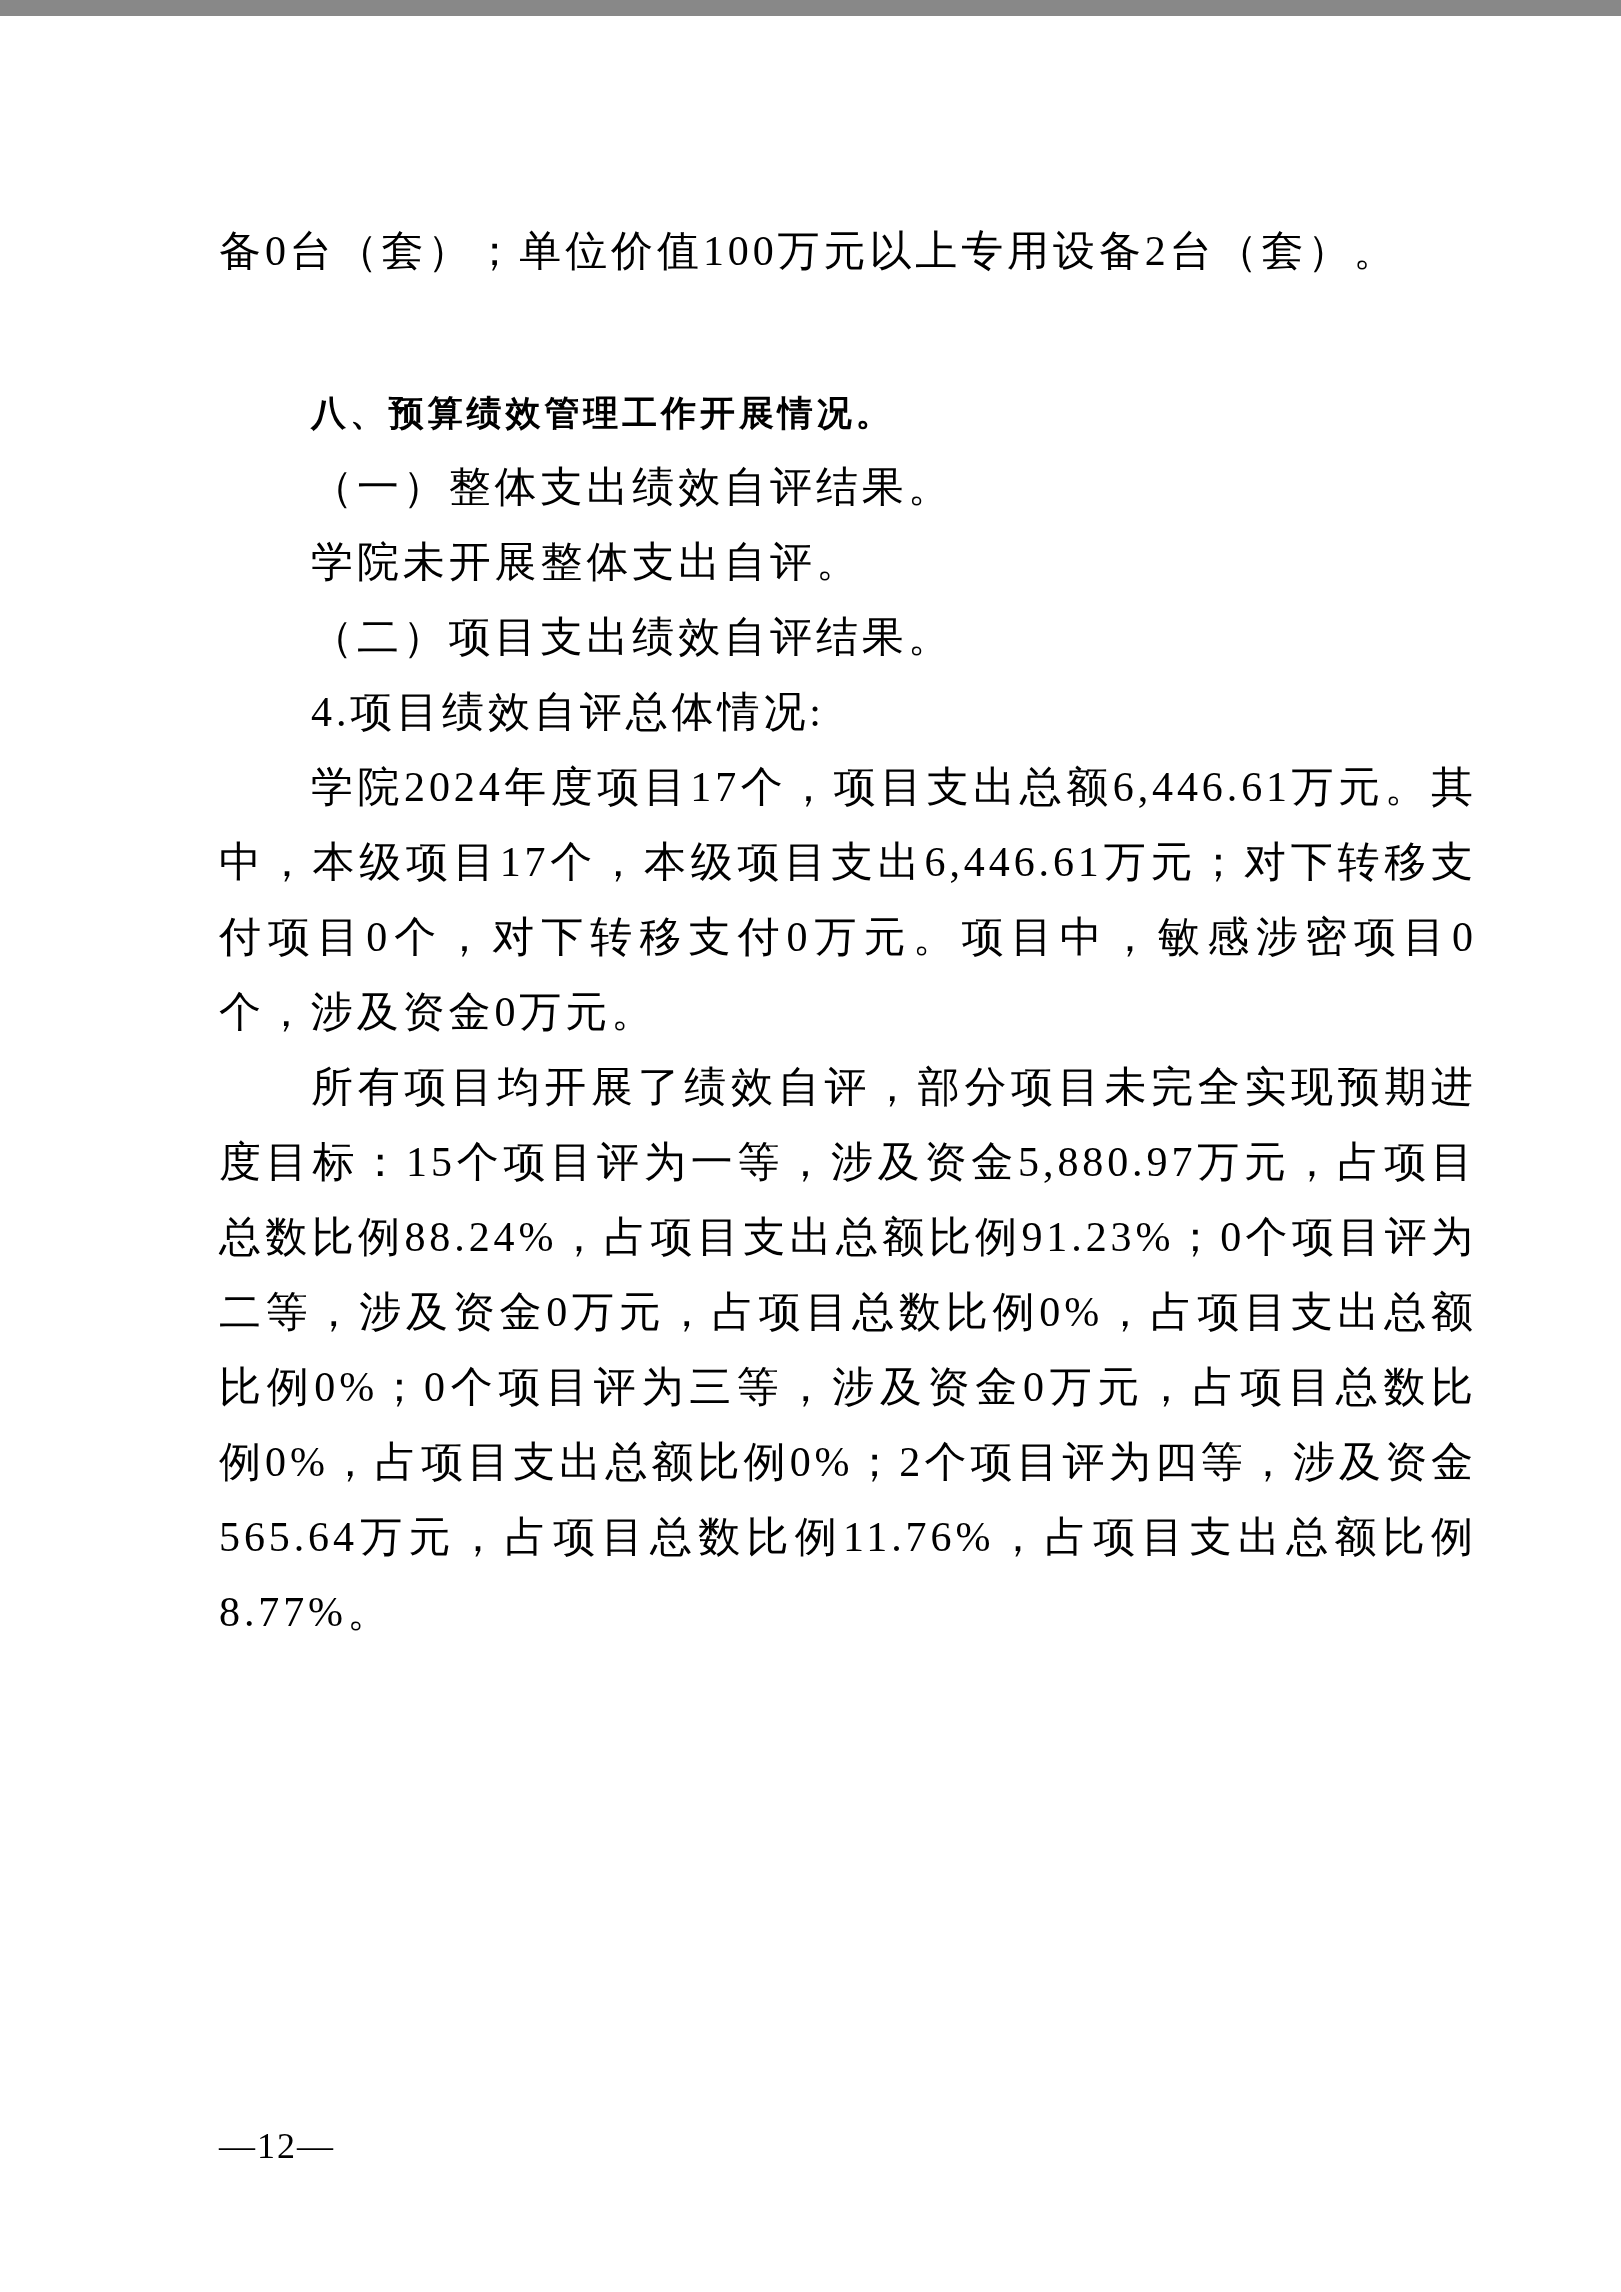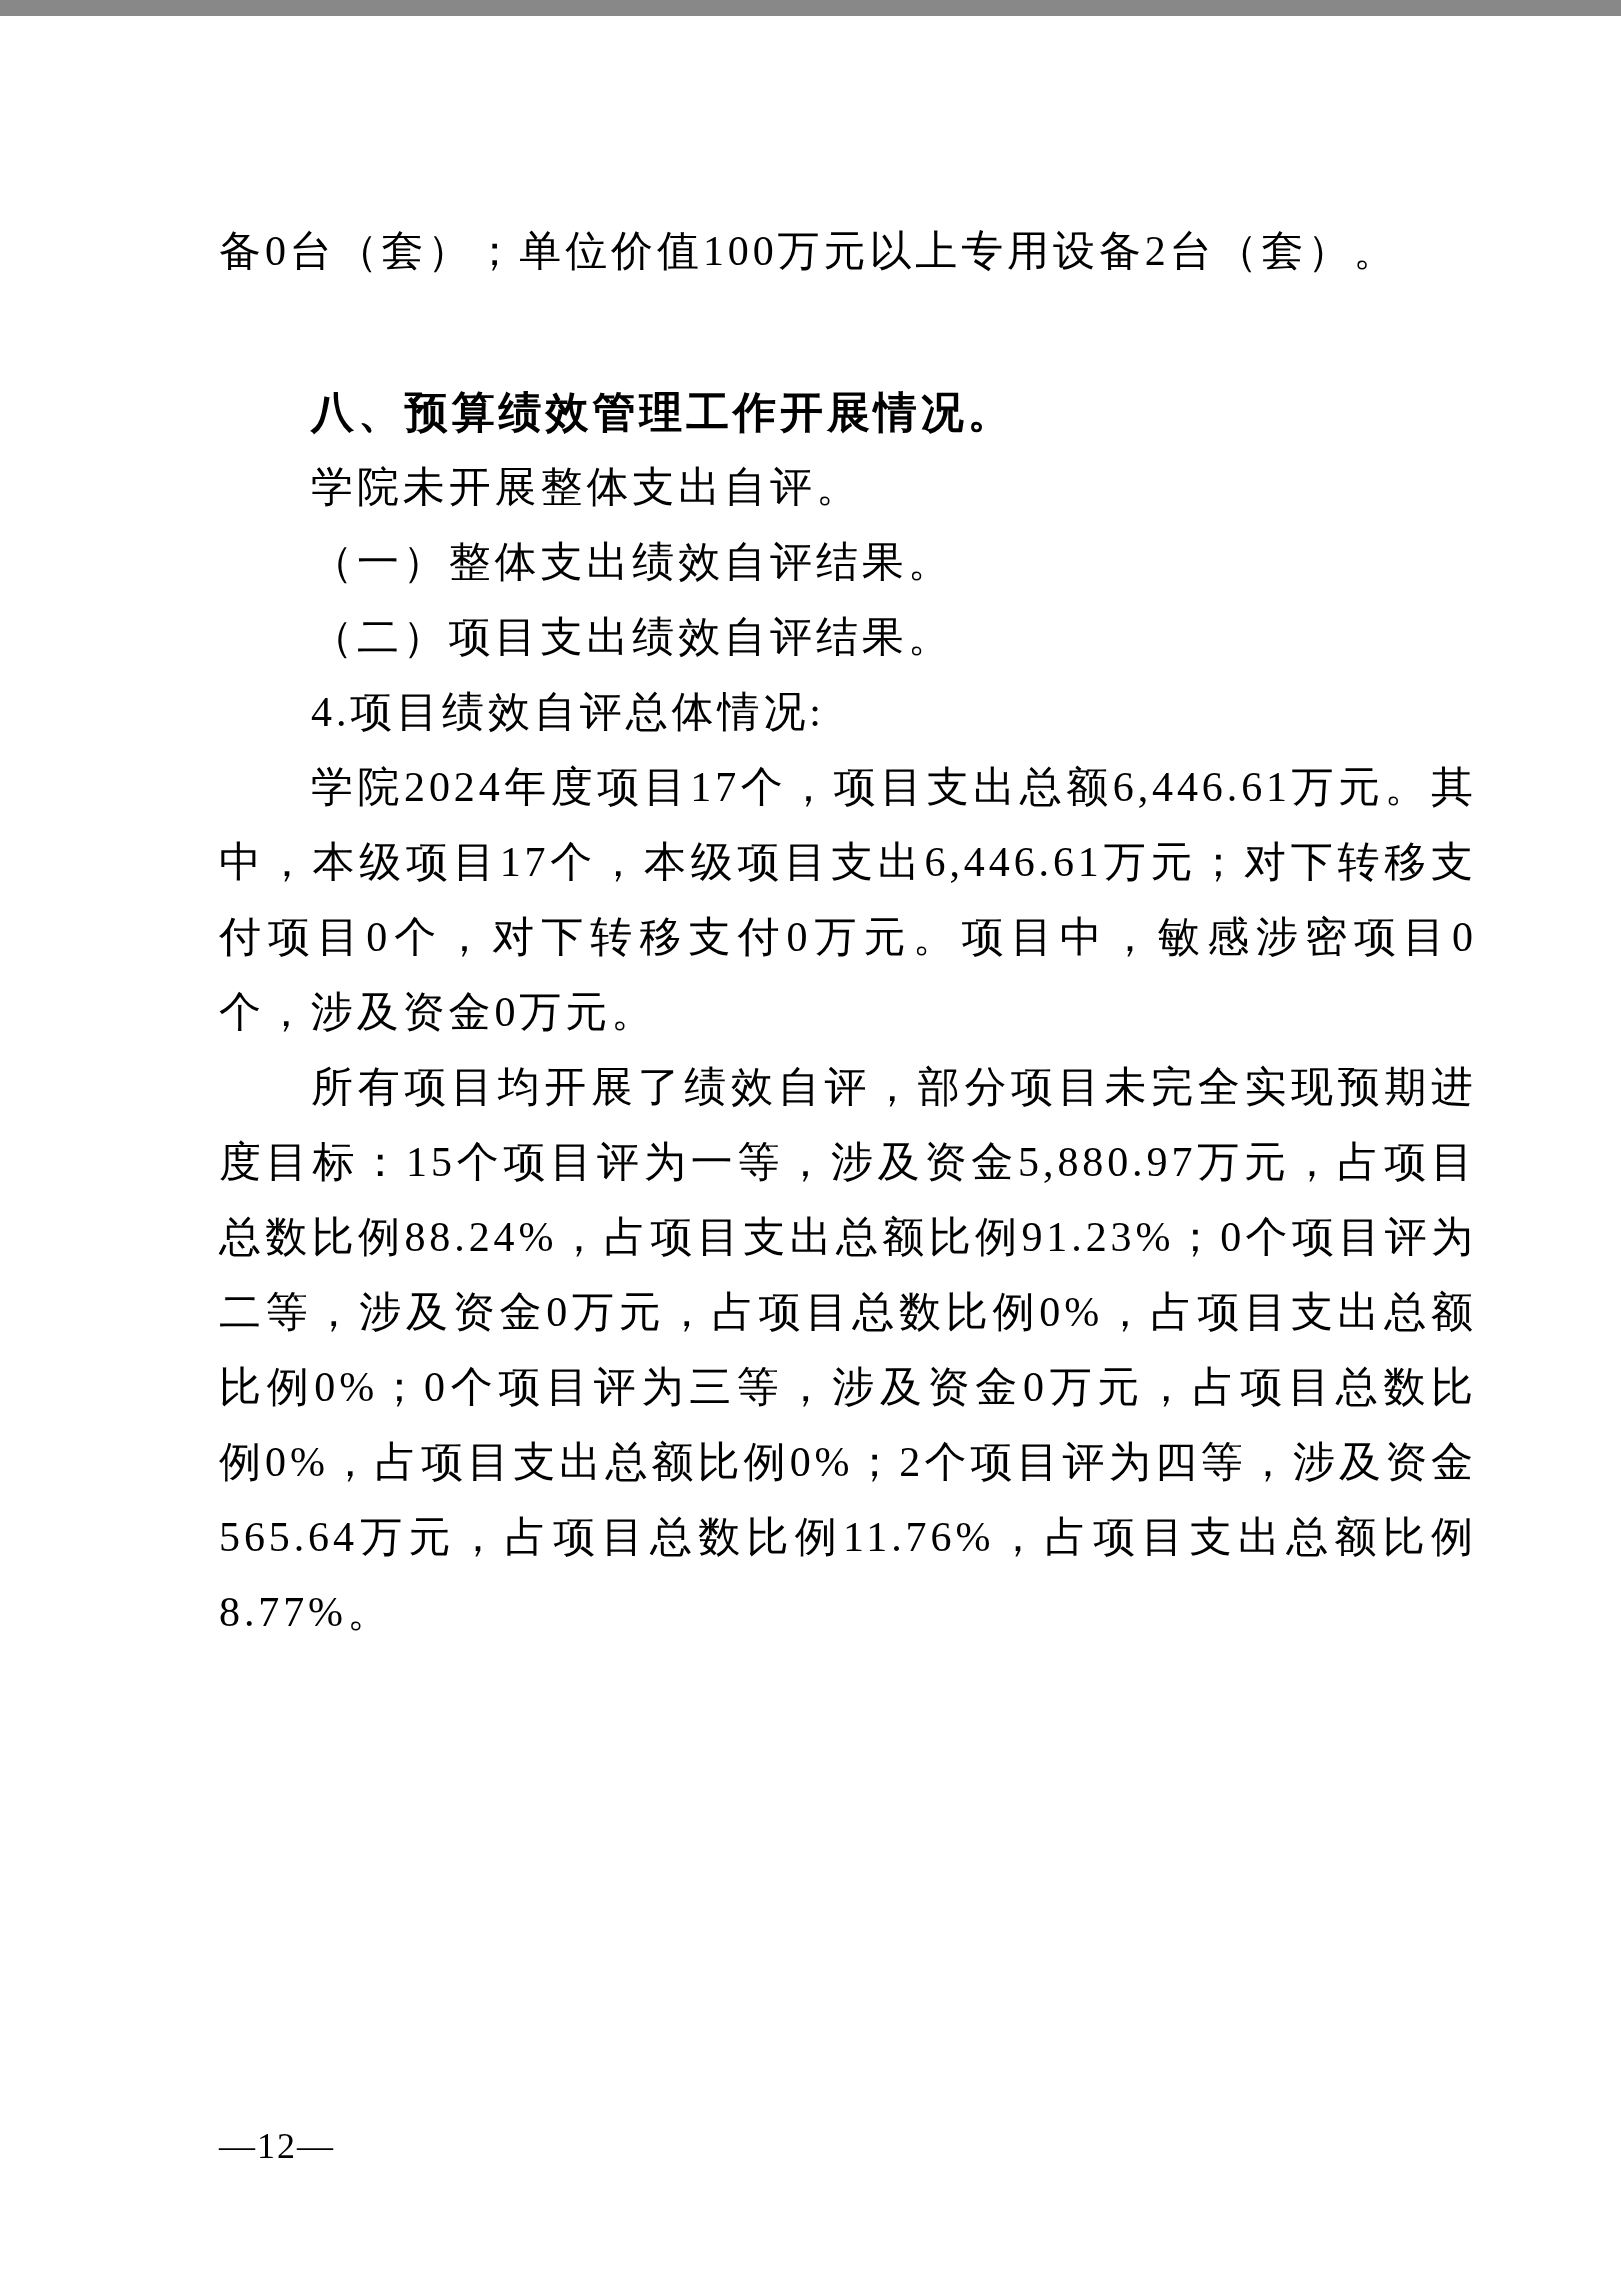--- a/index.html
+++ b/index.html
@@ -31,23 +31,23 @@
     text-align: justify;
     text-indent: 92px;
     word-break: normal;
     overflow-wrap: break-word;
   }
   .continuation {
     text-indent: 0;
   }
   .section-heading {
     margin: 86px 0 0 0;
-    font-family: Liberation Serif, serif;
+    font-family: Liberation Sans, sans-serif;
     font-weight: bold;
-    font-size: 43px;
+    font-size: 35px;
     line-height: 75px;
     letter-spacing: 3.9px;
     text-indent: 92px;
   }
   .page-footer {
     position: absolute;
     top: 2109px;
     left: 219px;
     width: 1258px;
     text-align: left;
@@ -58,23 +58,23 @@
 </style>
 </head>
 <body>
 
 <div class="page">
   <div class="text-column">
     <p class="body-para continuation">备0台（套）；单位价值100万元以上专用设备2台（套）。</p>
 
     <h2 class="section-heading">八、预算绩效管理工作开展情况。</h2>
 
+    <p class="body-para">（一）整体支出绩效自评结果。</p>
+
     <p class="body-para">学院未开展整体支出自评。</p>
-
-    <p class="body-para">（一）整体支出绩效自评结果。</p>
 
     <p class="body-para">（二）项目支出绩效自评结果。</p>
 
     <p class="body-para">4.项目绩效自评总体情况:</p>
 
     <p class="body-para">学院2024年度项目17个，项目支出总额6,446.61万元。其中，本级项目17个，本级项目支出6,446.61万元；对下转移支付项目0个，对下转移支付0万元。项目中，敏感涉密项目0个，涉及资金0万元。</p>
 
     <p class="body-para">所有项目均开展了绩效自评，部分项目未完全实现预期进度目标：15个项目评为一等，涉及资金5,880.97万元，占项目总数比例88.24%，占项目支出总额比例91.23%；0个项目评为二等，涉及资金0万元，占项目总数比例0%，占项目支出总额比例0%；0个项目评为三等，涉及资金0万元，占项目总数比例0%，占项目支出总额比例0%；2个项目评为四等，涉及资金565.64万元，占项目总数比例11.76%，占项目支出总额比例8.77%。</p>
 
   </div>

